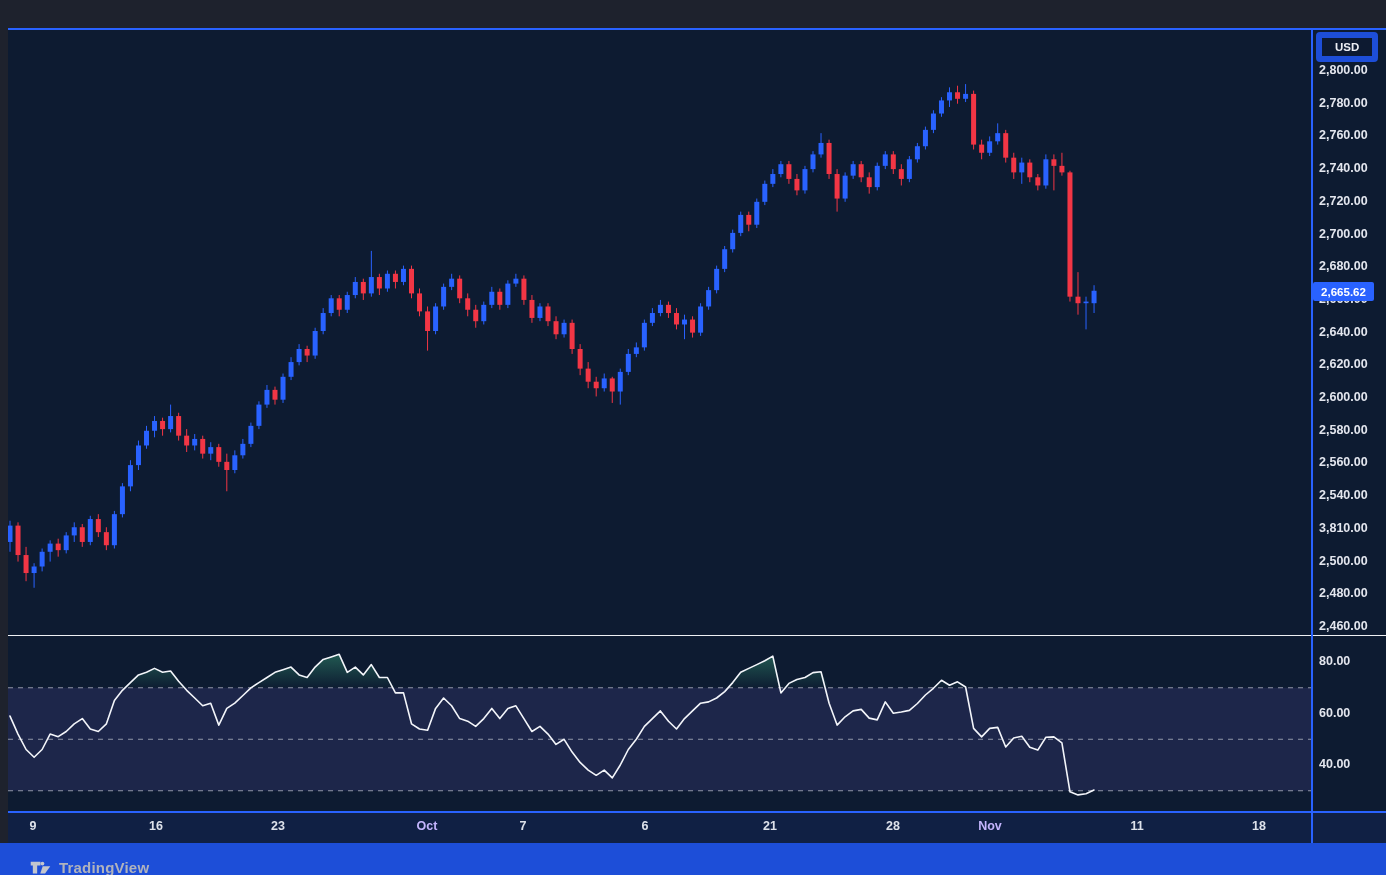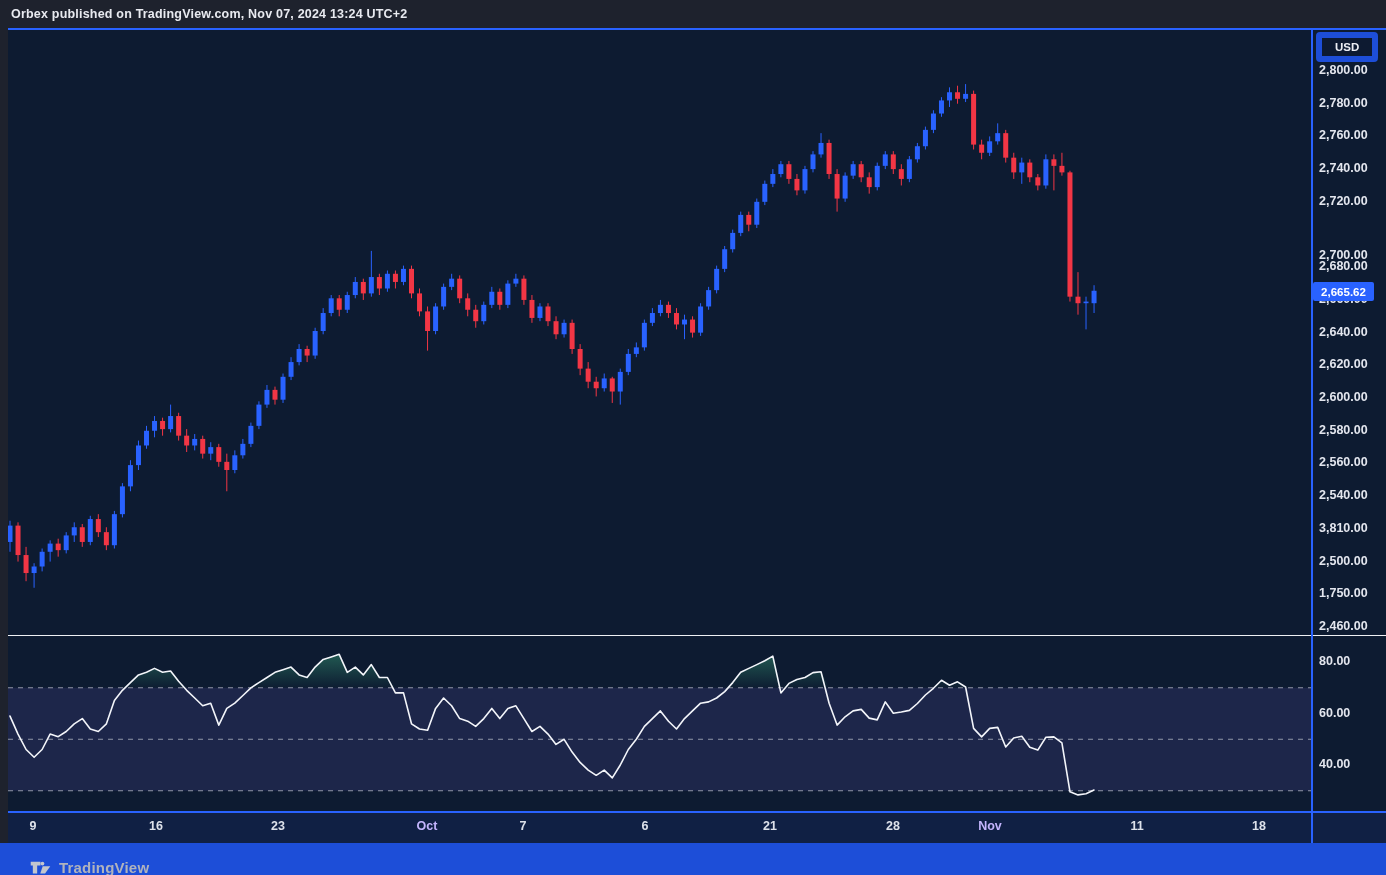--- a/index.html
+++ b/index.html
@@ -610,44 +610,41 @@
           <rect x="1091.55" y="290.75082352941195" width="5" height="12.460941176470442" fill="#2962ff"></rect>
         </g>
       </g>
     </svg>
 
   <div class="frame-top"></div>
   <div class="pane-sep"></div>
   <div class="frame-rsi-bt"></div>
   <div class="frame-vert"></div>
 
-  <div class="header">
-    <span class="pub">Orbex published on TradingView.com, Nov 07, 2024 13:24 UTC+2</span>
-  </div>
 
   <button class="currency-btn">USD</button>
 
   <div id="price-axis">
       <div class="price-label" style="top: 63px;">2,800.00</div>
       <div class="price-label" style="top: 95.7059px;">2,780.00</div>
       <div class="price-label" style="top: 128.412px;">2,760.00</div>
       <div class="price-label" style="top: 161.118px;">2,740.00</div>
       <div class="price-label" style="top: 193.824px;">2,720.00</div>
-      <div class="price-label" style="top: 226.529px; margin-top: 21px;">2,700.00</div>
+      <div class="price-label" style="top: 226.529px;">2,700.00</div>
       <div class="price-label" style="top: 259.235px;">2,680.00</div>
       <div class="price-label" style="top: 291.941px;">2,660.00</div>
       <div class="price-label" style="top: 324.647px;">2,640.00</div>
       <div class="price-label" style="top: 357.353px;">2,620.00</div>
       <div class="price-label" style="top: 390.059px;">2,600.00</div>
       <div class="price-label" style="top: 422.765px;">2,580.00</div>
       <div class="price-label" style="top: 455.471px;">2,560.00</div>
       <div class="price-label" style="top: 488.176px;">2,540.00</div>
       <div class="price-label" style="top: 520.882px;">3,810.00</div>
       <div class="price-label" style="top: 553.588px;">2,500.00</div>
-      <div class="price-label" style="top: 586.294px;">1,750.00</div>
+      <div class="price-label" style="top: 586.294px;">2,480.00</div>
       <div class="price-label" style="top: 619px;">2,460.00</div>
     </div>
   <div id="rsi-axis">
       <div class="rsi-label" style="top: 654px; text-align: right;">80.00</div>
       <div class="rsi-label" style="top: 705.5px;">60.00</div>
       <div class="rsi-label" style="top: 757px;">40.00</div>
     </div>
   <div id="time-axis">
       <div class="time-label" style="left: 33px;">9</div>
       <div class="time-label" style="left: 156px;">16</div>

